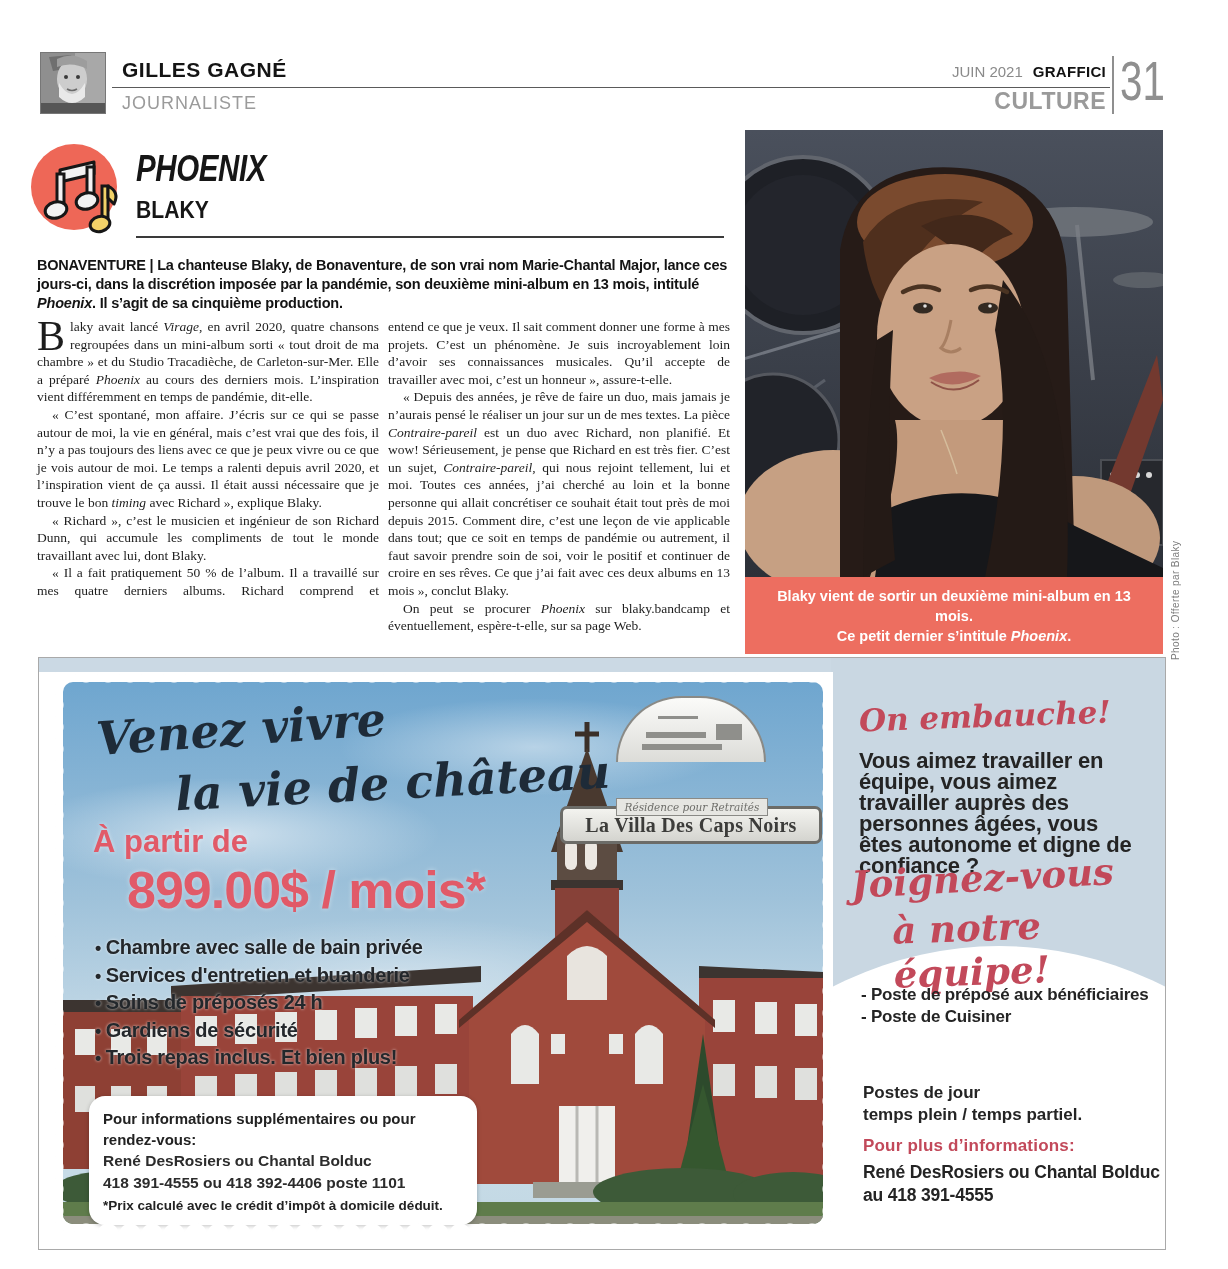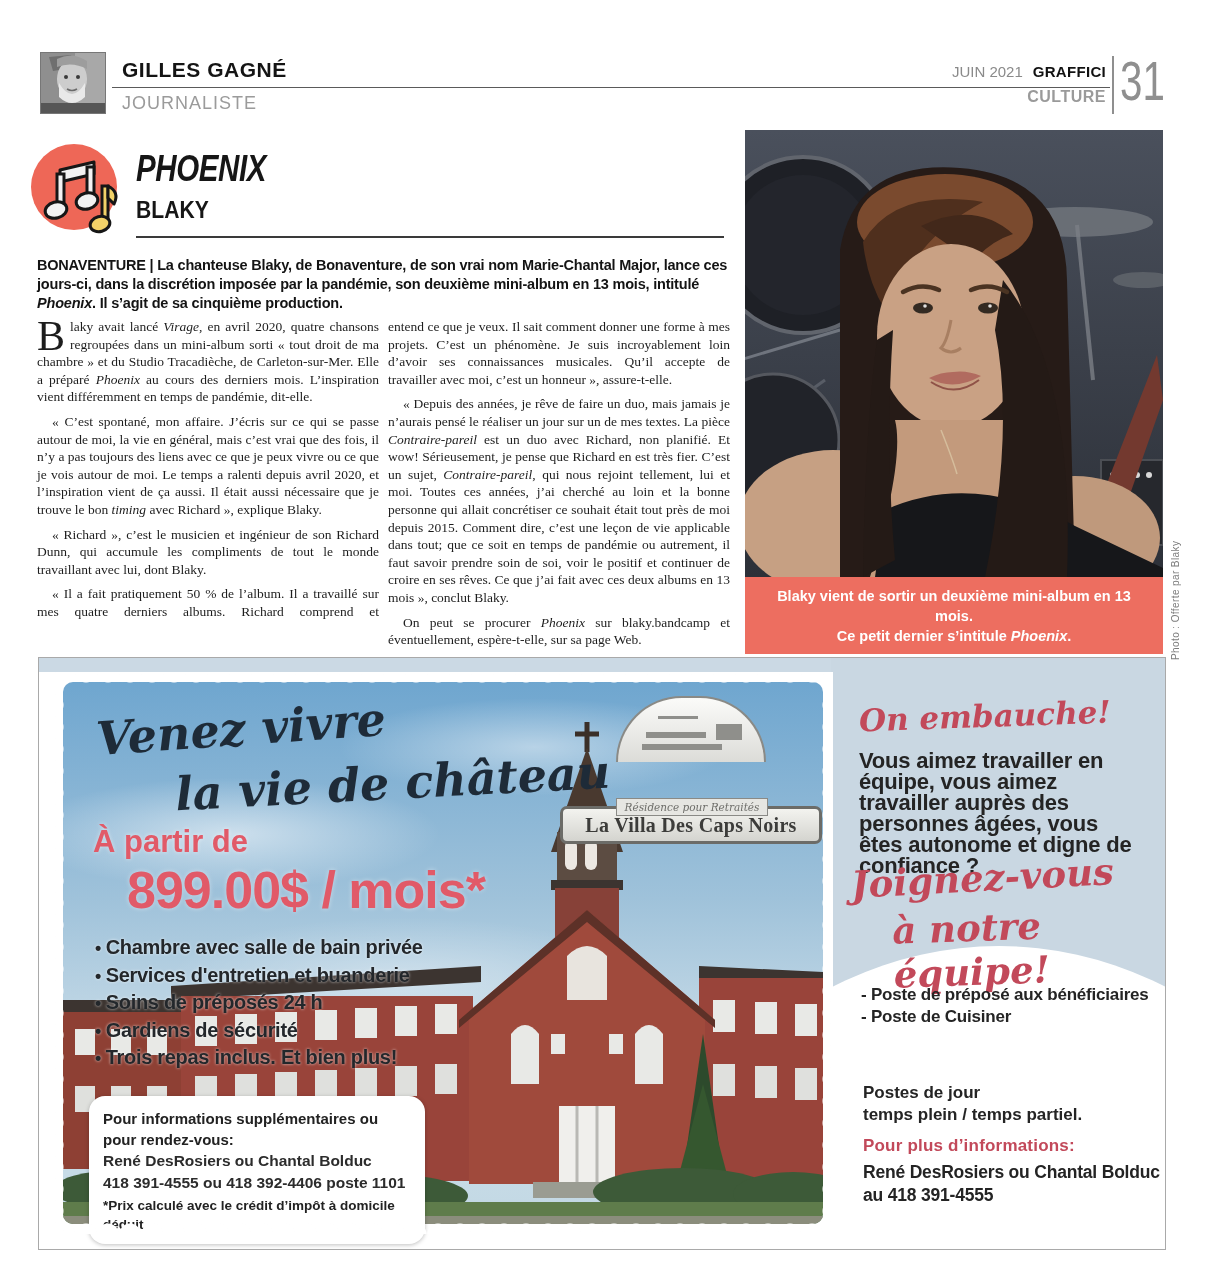--- a/index.html
+++ b/index.html
@@ -11,40 +11,40 @@
   }
   .abs { position:absolute; }
 
   
   .header-rule { left:112px; top:87px; width:998px; height:1px; background:#5a5a5a; }
   .author-photo { left:40px; top:52px; width:66px; height:62px; border:1px solid #777; }
   .author-name { left:122px; top:58px; font-size:21px; font-weight:bold; letter-spacing:.5px; color:#141414; }
   .author-role { left:122px; top:93px; font-size:18px; color:#9b9b9b; letter-spacing:1px; }
   .issue-line { right:122px; top:63px; font-size:15px; color:#8a8a8a; text-align:center; }
   .issue-line b { color:#111; margin-left:10px; letter-spacing:.3px; }
-  .section-label { right:122px; top:88px; font-size:16px; font-weight:bold; color:#9a9a9a; letter-spacing:.5px; }
+  .section-label { right:122px; top:88px; font-size:23px; font-weight:bold; color:#9a9a9a; letter-spacing:.5px; }
   .header-vbar { left:1112px; top:56px; width:2px; height:58px; background:#8f8f8f; }
   .page-number { left:1120px; top:48px; font-size:56px; color:#8f8f8f; transform:scaleX(.72); transform-origin:left top; font-weight:500; }
 
   
   .topic-icon { left:30px; top:142px; width:90px; height:90px; }
   .article-title { left:136px; top:148px; font-size:36px; font-weight:800; font-style:italic;
     transform:scaleX(.82); transform-origin:left top; letter-spacing:-.5px; color:#161616; }
   .article-subtitle { left:136px; top:196px; font-size:24px; font-weight:800;
     transform:scaleX(.88); transform-origin:left top; color:#161616; }
   .title-rule { left:136px; top:236px; width:588px; height:2px; background:#3a3a3a; }
 
   
   .lead { left:37px; top:256px; width:692px; font-size:14.5px; font-weight:bold;
     line-height:19px; letter-spacing:-.2px; color:#141414; }
   .cols { left:37px; top:318px; width:694px; }
   .col { position:absolute; top:0; width:342px; font-family:"Liberation Serif", serif;
     font-size:13.5px; line-height:17.6px; text-align:justify; color:#1d1d1d; }
   .col-1 { left:0; } .col-2 { left:351px; }
-  .col p + p { text-indent:15px;margin-top:7px; }
+  .col p + p { text-indent:15px; }
   .col p.j-last { text-align-last:justify; }
   .dropcap { float:left; font-size:42px; line-height:33px; padding:2px 5px 0 0; font-weight:500; }
   .col em, .lead em, .caption em { font-style:italic; }
 
   
   .figure { left:745px; top:130px; width:418px; }
   .figure svg { display:block; }
   .caption { width:418px; min-height:58px; background:#ed6e60; color:#fff; text-align:center;
     font-size:14.5px; font-weight:bold; line-height:20px; padding:9px 20px 8px; }
   .photo-credit { left:1170px; top:498px; height:162px; writing-mode:vertical-rl;
@@ -96,21 +96,21 @@
   .headline-1 { left:43px; top:30px; font-size:46px; color:#1e2b38; transform:rotate(-4deg); z-index:4; }
   .headline-2 { left:122px; top:84px; font-size:46px; color:#1e2b38; transform:rotate(-3deg); z-index:4; }
   .price-label { left:40px; top:152px; font-size:31px; font-weight:bold; color:#e15a68; z-index:4;
     text-shadow:0 0 4px rgba(255,255,255,.5); }
   .price { left:38px; top:188px; font-size:52px; font-weight:bold; color:#e15a68; letter-spacing:-1px; z-index:4;
     text-shadow:0 0 5px rgba(255,255,255,.45);margin-left:36px; }
   .bullets { left:42px; top:262px; width:400px; list-style:none; z-index:4; }
   .bullets li { font-size:20px; font-weight:bold; color:#23272b; line-height:26.5px; letter-spacing:-.3px;
     text-shadow:0 0 3px rgba(255,255,255,.75); }
   .bullets li::before { content:"• "; font-size:18px; }
-  .info-box { left:36px; top:424px; width:336px; background:#fff; border-radius:16px;
+  .info-box { left:36px; top:424px; width:388px; background:#fff; border-radius:16px;
     padding:12px 14px 10px; box-shadow:0 1px 4px rgba(0,0,0,.25); z-index:5; color:#222; }
   .info-box .l1 { font-size:15px; font-weight:bold; line-height:21px; }
   .info-box .l2, .info-box .l3 { font-size:15.5px; font-weight:bold; line-height:22px; color:#2c2c2c; }
   .info-box .note { font-size:13.5px; font-weight:bold; line-height:19px; margin-top:2px; }
 
   .villa-logo { left:503px; top:24px; width:270px; height:120px; z-index:4; }
   .logo-dome { position:absolute; left:60px; top:0; width:150px; height:66px;
     background:linear-gradient(#fbfbf9, #dcdcd8); border:2px solid #8a8a86; border-bottom:none;
     border-radius:150px 150px 0 0; }
   .logo-dome i { position:absolute; background:#8f8f8b; }

